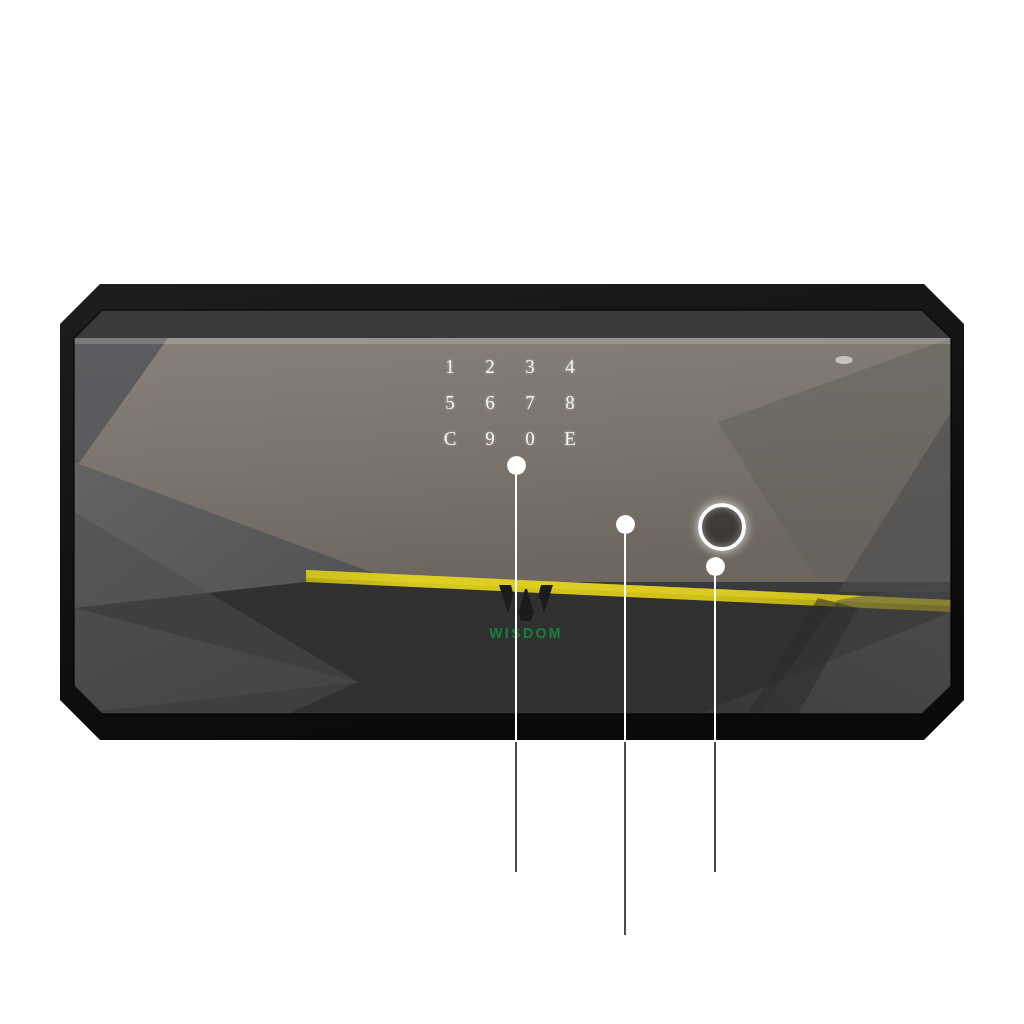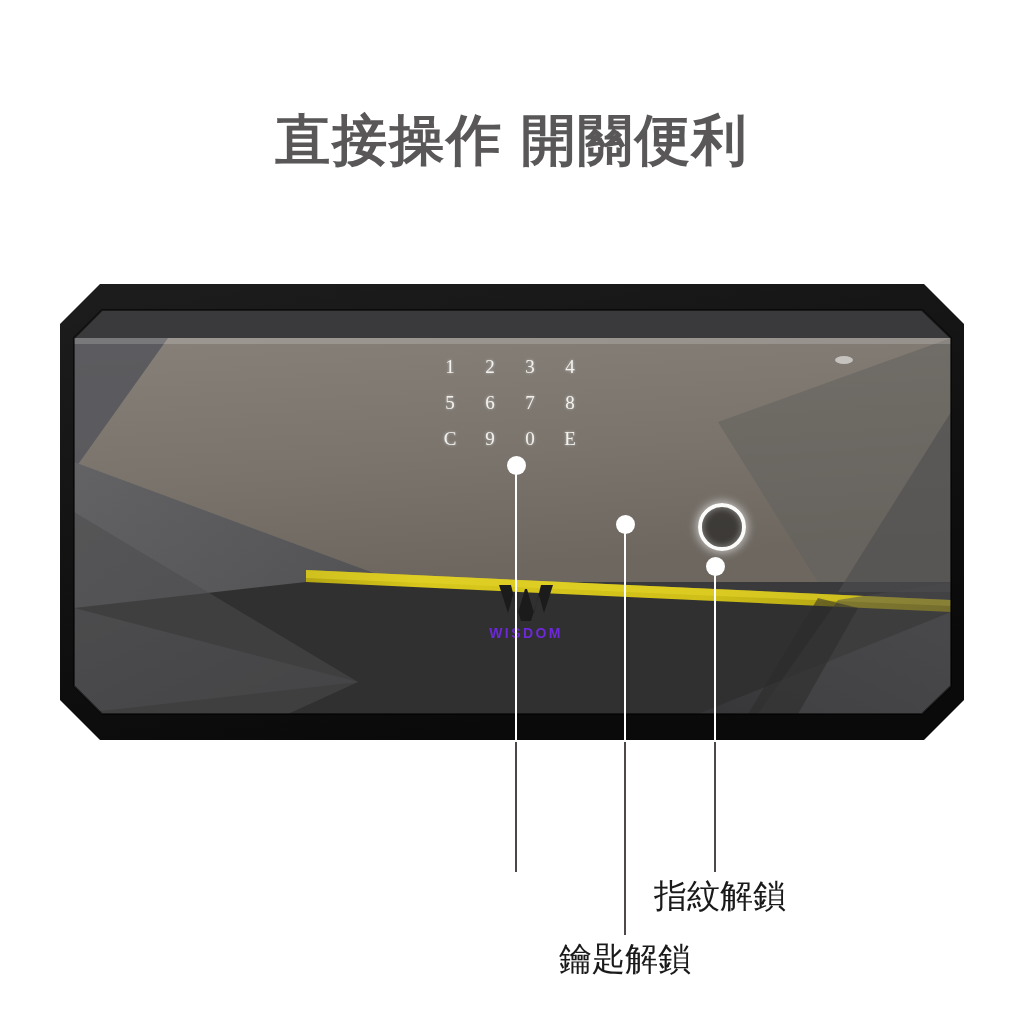--- a/index.html
+++ b/index.html
@@ -83,21 +83,21 @@
     width:108px;
     text-align:center;
     user-select:none;
   }
   #brand svg { display:block; margin:0 auto; }
   #brand .wordmark {
     margin-top:2px;
     font-size:14px;
     letter-spacing:2.4px;
     font-weight:700;
-    color:#6d28d9;
+    color:#15803d;
     font-family:"Liberation Sans", sans-serif;
   }
 
   
   #callouts { position:absolute; inset:0; }
   .dot {
     position:absolute;
     width:19px; height:19px;
     margin-left:-9.5px; margin-top:-9.5px;
     border-radius:50%;
@@ -123,21 +123,20 @@
     white-space:nowrap;
     transform:translateX(-50%);
     font-family:"Liberation Sans", sans-serif;
   }
 </style>
 </head>
 <body>
 
 <div id="stage">
 
-  <div class="headline">直接操作 開關便利</div>
 
   <div id="safe-wrap">
     <svg id="safe-svg" viewBox="0 0 908 460" xmlns="http://www.w3.org/2000/svg">
       <defs>
         <linearGradient id="gUpper" x1="0" y1="0" x2="0.25" y2="1">
           <stop offset="0%" stop-color="#868079"></stop>
           <stop offset="55%" stop-color="#7a746c"></stop>
           <stop offset="100%" stop-color="#6d6760"></stop>
         </linearGradient>
         <linearGradient id="gLeftFacet" x1="0" y1="0" x2="1" y2="0.6">
@@ -241,21 +240,19 @@
 
   <div id="callouts">
 
     <div class="lead" style="left:516px; top:465px; height:277px;"></div>
     <div class="lead below" style="left:516px; top:742px; height:130px;"></div>
     <div class="dot" style="left:516px; top:465px;"></div>
 
     <div class="lead" style="left:625px; top:524px; height:218px;"></div>
     <div class="lead below" style="left:625px; top:742px; height:193px;"></div>
     <div class="dot" style="left:625px; top:524px;"></div>
-    <div class="caption" style="left:625px; top:939px;">鑰匙解鎖</div>
 
     <div class="lead" style="left:715px; top:566px; height:176px;"></div>
     <div class="lead below" style="left:715px; top:742px; height:130px;"></div>
     <div class="dot" style="left:715px; top:566px;"></div>
-    <div class="caption" style="left:720px; top:876px;">指紋解鎖</div>
   </div>
 
 </div>
 
 </body></html>

